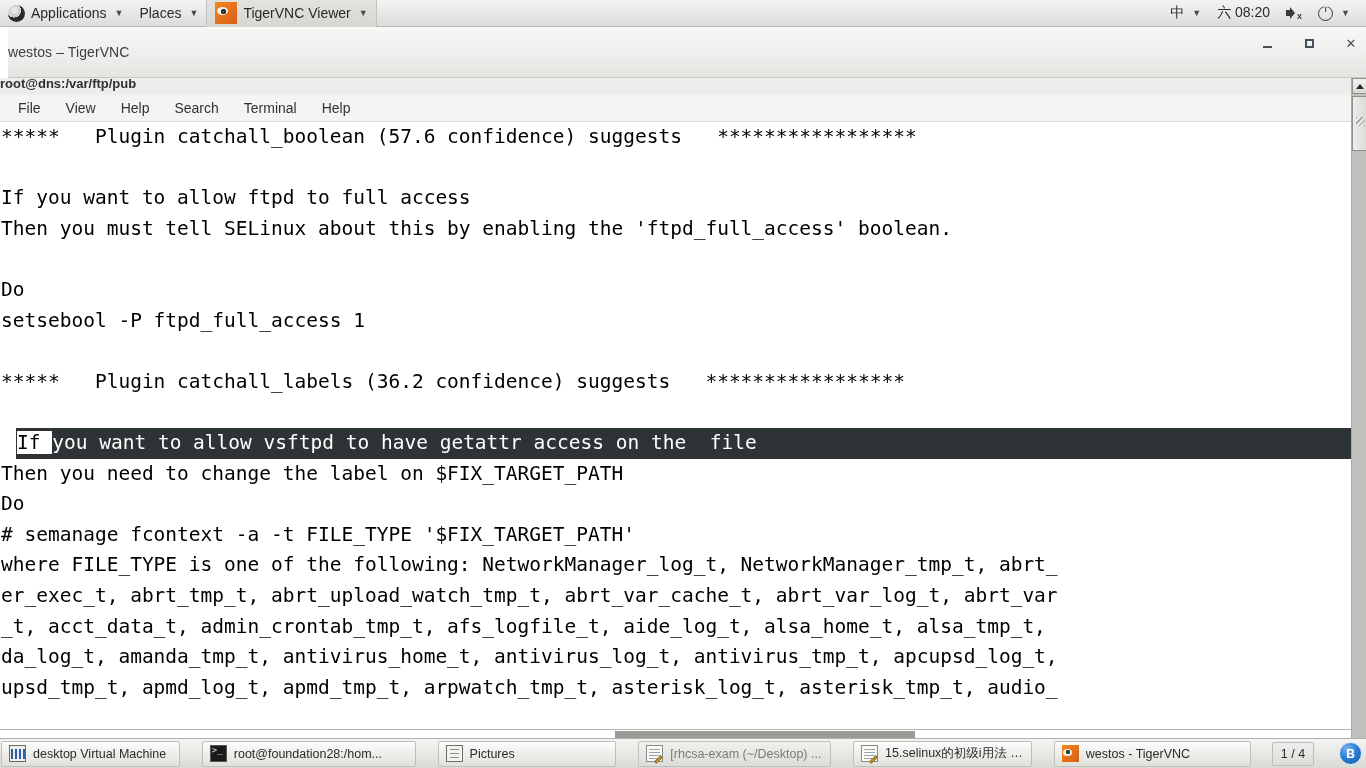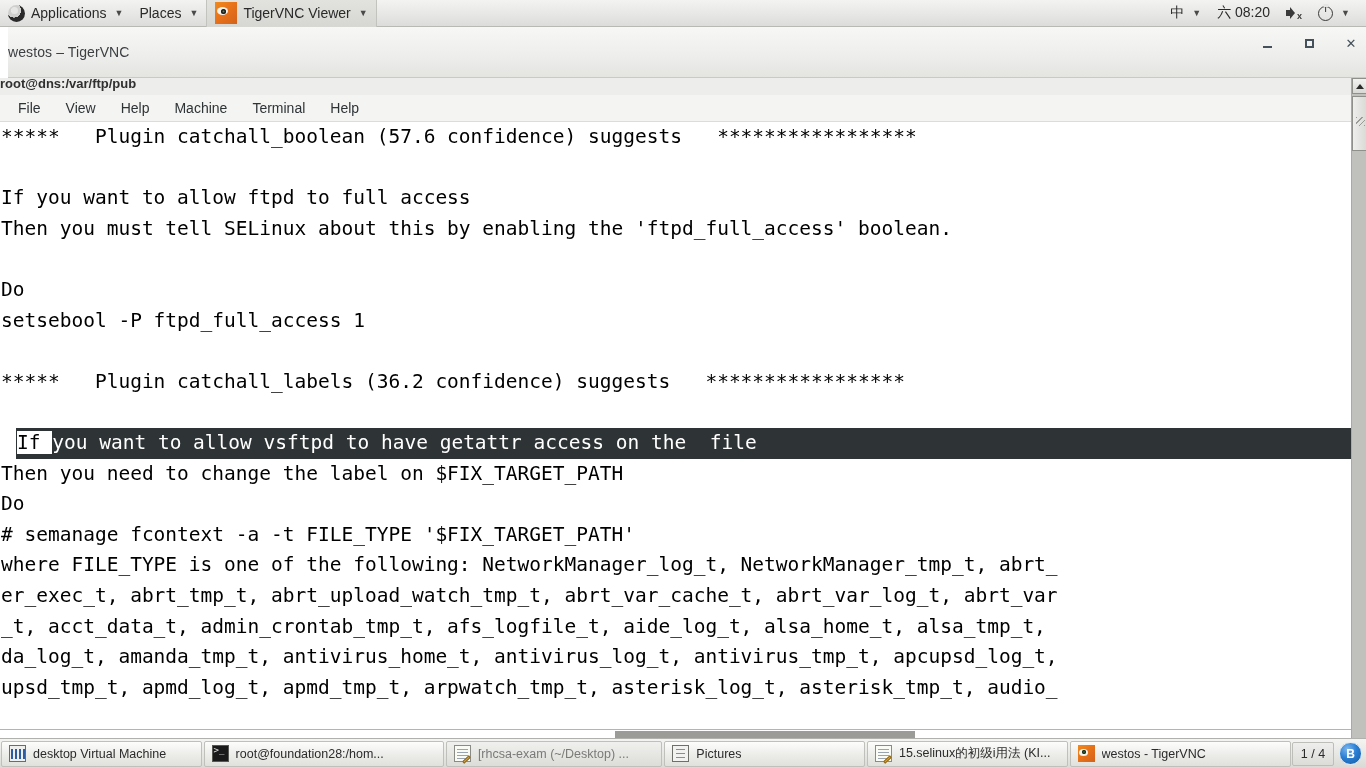--- a/index.html
+++ b/index.html
@@ -390,20 +390,21 @@
     position: absolute;
     left: 0; bottom: 0;
     width: 1366px; height: 30px;
     background: linear-gradient(to bottom, #f4f4f2 0%, #e6e6e3 55%, #d9d9d6 100%);
     border-top: 1px solid #b0b0ad;
     display: flex;
     align-items: center;
     box-sizing: border-box;
     font-size: 12.5px;
     color: #2b2b2b;
+    gap: 20px;
   }
   .task-btn {
     height: 26px;
     margin: 0 1px;
     padding: 0 7px;
     display: flex;
     align-items: center;
     gap: 7px;
     background: linear-gradient(to bottom, #fdfdfc 0%, #ededea 50%, #e0e0dd 100%);
     border: 1px solid #bfbfbc;
@@ -609,21 +610,21 @@
     </div>
 
     <div id="remote-area">
 
       <div id="inner-title">root@dns:/var/ftp/pub</div>
 
       <div id="menubar">
         <span class="menu-entry">File</span>
         <span class="menu-entry">View</span>
         <span class="menu-entry">Help</span>
-        <span class="menu-entry">Machine</span>
+        <span class="menu-entry">Search</span>
         <span class="menu-entry">Terminal</span>
         <span class="menu-entry">Help</span>
       </div>
 
       <div id="terminal"><div class="term-line">*****   Plugin catchall_boolean (57.6 confidence) suggests   *****************</div><div class="term-line">&nbsp;</div><div class="term-line">If you want to allow ftpd to full access</div><div class="term-line">Then you must tell SELinux about this by enabling the 'ftpd_full_access' boolean.</div><div class="term-line">&nbsp;</div><div class="term-line">Do</div><div class="term-line">setsebool -P ftpd_full_access 1</div><div class="term-line">&nbsp;</div><div class="term-line">*****   Plugin catchall_labels (36.2 confidence) suggests   *****************</div><div class="term-line">&nbsp;</div><div class="term-line selected"><span class="unsel">If </span><span>you want to allow vsftpd to have getattr access on the  file</span></div><div class="term-line">Then you need to change the label on $FIX_TARGET_PATH</div><div class="term-line">Do</div><div class="term-line"># semanage fcontext -a -t FILE_TYPE '$FIX_TARGET_PATH'</div><div class="term-line">where FILE_TYPE is one of the following: NetworkManager_log_t, NetworkManager_tmp_t, abrt_</div><div class="term-line">er_exec_t, abrt_tmp_t, abrt_upload_watch_tmp_t, abrt_var_cache_t, abrt_var_log_t, abrt_var</div><div class="term-line">_t, acct_data_t, admin_crontab_tmp_t, afs_logfile_t, aide_log_t, alsa_home_t, alsa_tmp_t,</div><div class="term-line">da_log_t, amanda_tmp_t, antivirus_home_t, antivirus_log_t, antivirus_tmp_t, apcupsd_log_t,</div><div class="term-line">upsd_tmp_t, apmd_log_t, apmd_tmp_t, arpwatch_tmp_t, asterisk_log_t, asterisk_tmp_t, audio_</div></div>
 
       <div id="vscroll">
         <div class="sb-arrow-up">
             <span class="tri"></span>
           </div>
@@ -655,29 +656,29 @@
 
   <div id="taskbar">
     <div class="task-btn" style="width:202px;">
       <span class="ticon vm"></span>
       <span class="tlabel">desktop Virtual Machine</span>
     </div>
     <div class="task-btn" style="width:242px;">
       <span class="ticon term"></span>
       <span class="tlabel">root@foundation28:/hom...</span>
     </div>
+    <div class="task-btn" style="width:202px;">
+      <span class="ticon folder"></span>
+      <span class="tlabel">Pictures</span>
+    </div>
     <div class="task-btn inactive" style="width:218px;">
       <span class="ticon note"></span>
       <span class="tlabel">[rhcsa-exam (~/Desktop) ...</span>
     </div>
     <div class="task-btn" style="width:202px;">
-      <span class="ticon folder"></span>
-      <span class="tlabel">Pictures</span>
-    </div>
-    <div class="task-btn" style="width:202px;">
       <span class="ticon note"></span>
       <span class="tlabel">15.selinux的初级i用法 (KI...</span>
     </div>
     <div class="task-btn" style="width:223px;">
       <span class="ticon tiger"></span>
       <span class="tlabel">westos - TigerVNC</span>
     </div>
 
     <div id="workspace-indicator">
       <span>1 / 4</span>

